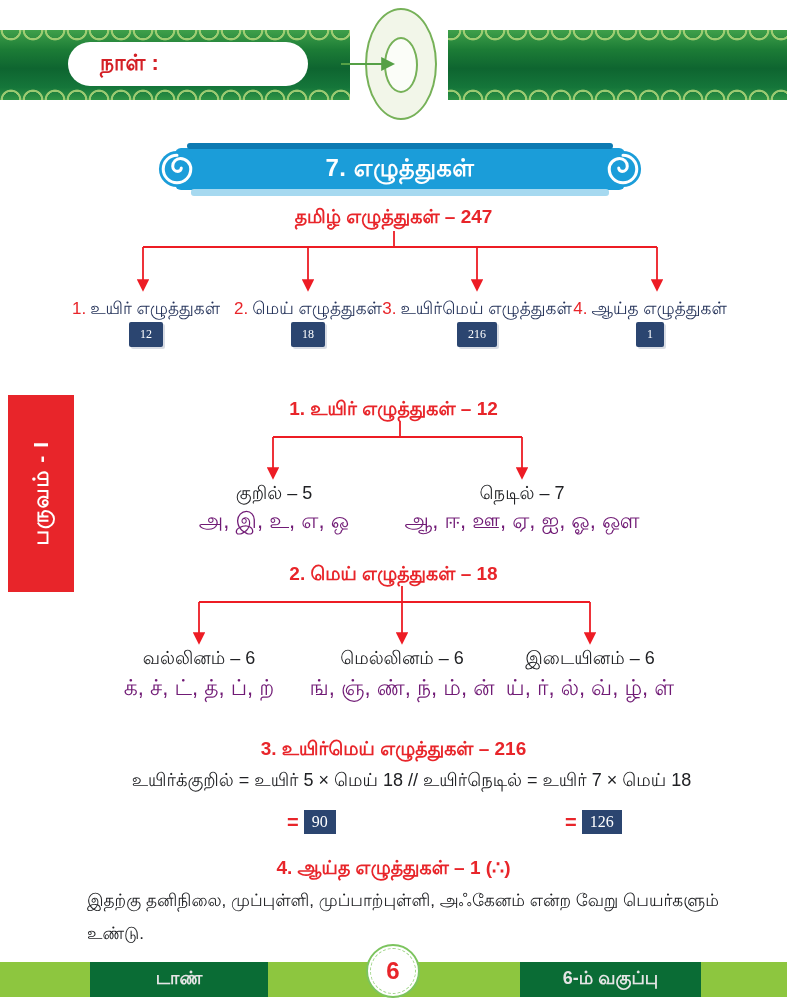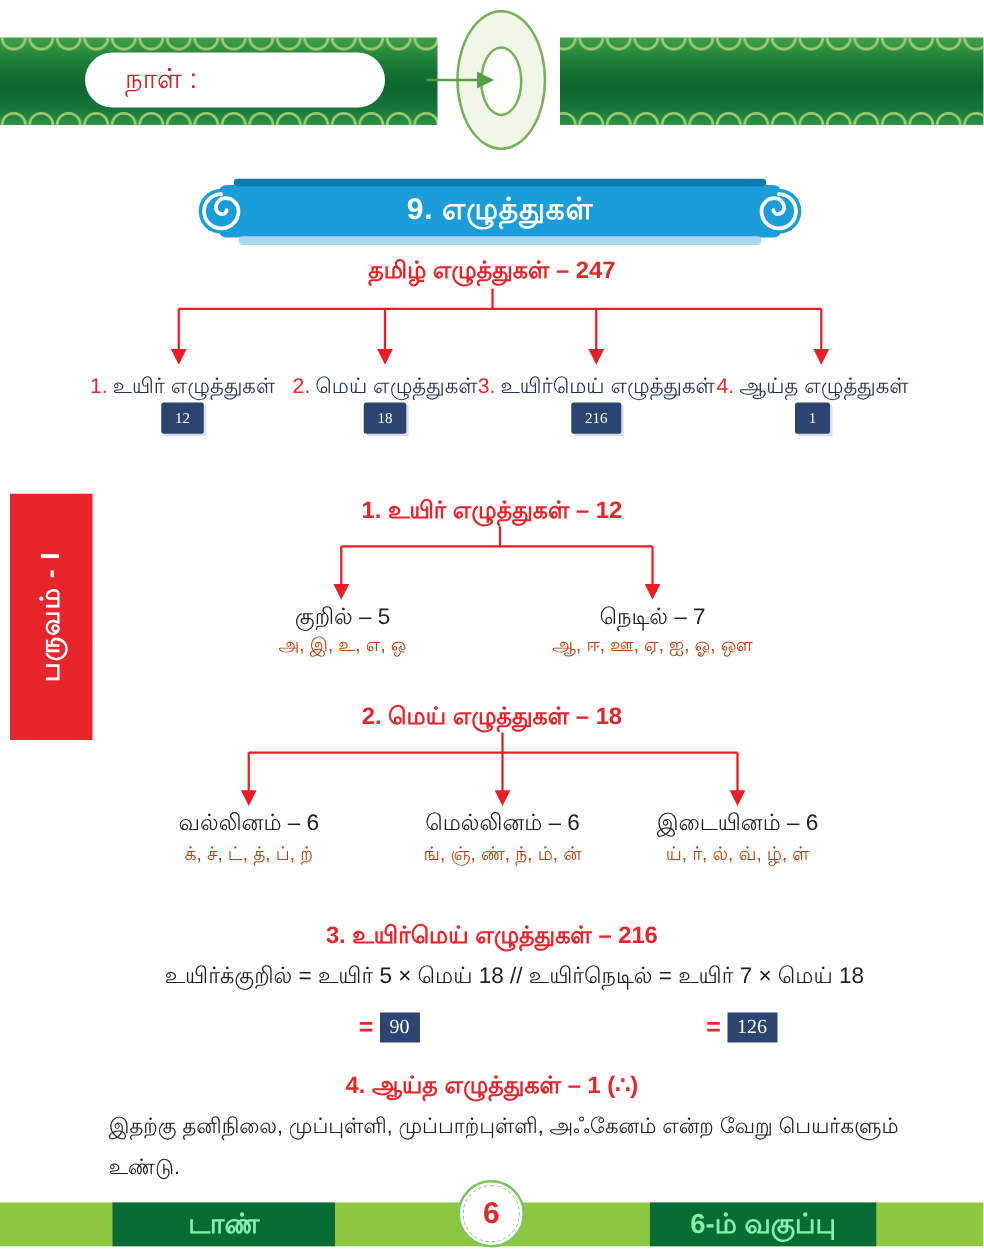--- a/index.html
+++ b/index.html
@@ -20,21 +20,21 @@
     background-size:22px 100%, 22px 100%, 100% 100%;
     background-repeat:repeat-x, repeat-x, no-repeat;
   }
   .band-gap { position:absolute; left:350px; top:26px; width:98px; height:78px; background:#ffffff; }
 
   .date-box {
     position:absolute; left:68px; top:42px; width:240px; height:44px;
     background:#ffffff; border-radius:22px;
     display:flex; align-items:center; padding-left:32px;
   }
-  .date-box span { color:#d42026; font-weight:normal; font-size:22px; }
+  .date-box span { color:#d42026; font-weight:bold; font-size:22px; }
 
   .target-outer {
     position:absolute; left:365px; top:8px; width:72px; height:112px;
     border:2px solid #76b158; border-radius:50%; background:#f2f6e9;
   }
   .target-inner {
     position:absolute; left:384px; top:37px; width:34px; height:56px;
     border:2px solid #76b158; border-radius:50%; background:#fbfdf8;
   }
 
@@ -67,21 +67,21 @@
   .tree-label .num { color:#e8252a; margin-right:4px; }
   .count-box {
     position:absolute; transform:translateX(-50%);
     background:#2b4570; color:#ffffff; font-family:"Liberation Serif", serif;
     font-size:12px; padding:5px 11px; border-radius:2px;
     box-shadow:2px 2px 0 rgba(43,69,112,.18);
   }
   .branch-title { position:absolute; transform:translateX(-50%); white-space:nowrap;
     font-size:18px; color:#202124; }
   .branch-letters { position:absolute; transform:translateX(-50%); white-space:nowrap;
-    font-size:15px; color:#c2410c; }
+    font-size:22px; color:#701a75; }
 
   .formula { position:absolute; left:0; width:787px; text-align:center;
     font-size:18px; color:#202124;margin-left:18px; }
   .result { position:absolute; display:flex; align-items:center; }
   .result .eq { color:#e8252a; font-weight:bold; font-size:20px; margin-right:5px; }
   .result .val { background:#2b4570; color:#ffffff; font-family:"Liberation Serif", serif;
     font-size:16px; padding:3px 8px; }
 
   .para { position:absolute; left:87px; width:640px; font-size:17px;
     color:#202124; line-height:33px; white-space:nowrap; }
@@ -93,21 +93,21 @@
   }
   .side-tab span {
     writing-mode:vertical-rl; transform:rotate(180deg);
     color:#ffffff; font-weight:bold; font-size:21px; letter-spacing:1px;
   }
 
   
   .footer-band { position:absolute; left:0; top:962px; width:787px; height:35px; background:#8dc63f; }
   .footer-box {
     position:absolute; top:962px; height:35px; background:#0a6c35;
-    color:#86efac; font-weight:bold; font-size:22px;
+    color:#e5e5e5; font-weight:bold; font-size:18px;
     display:flex; align-items:center; justify-content:center;
   }
   .footer-box.left { left:90px; width:178px; }
   .footer-box.right { left:520px; width:181px; }
   .page-circle {
     position:absolute; left:366px; top:944px; width:54px; height:54px;
     background:#ffffff; border:2px solid #7cc45e; border-radius:50%;
     display:flex; align-items:center; justify-content:center;
   }
   .page-circle::before {
@@ -130,21 +130,21 @@
   </div>
 
   <div class="target-outer"></div>
   <div class="target-inner"></div>
 
   <div class="banner">
     <svg class="swirl left" viewBox="0 0 40 40">
       <circle cx="20" cy="20" r="19" fill="#1b9dd9"></circle>
       <path d="M20 5.5 A14.5 14.5 0 1 0 34.5 20 A11 11 0 0 0 23.5 9 A8 8 0 0 0 15.5 17 A5.5 5.5 0 0 0 21 22.5 A3.5 3.5 0 0 0 24.5 19" fill="none" stroke="#ffffff" stroke-width="3.2" stroke-linecap="round"></path>
     </svg>
-    <span class="title">9. எழுத்துகள்</span>
+    <span class="title">7. எழுத்துகள்</span>
     <svg class="swirl right" viewBox="0 0 40 40">
       <circle cx="20" cy="20" r="19" fill="#1b9dd9"></circle>
       <path d="M20 5.5 A14.5 14.5 0 1 0 34.5 20 A11 11 0 0 0 23.5 9 A8 8 0 0 0 15.5 17 A5.5 5.5 0 0 0 21 22.5 A3.5 3.5 0 0 0 24.5 19" fill="none" stroke="#ffffff" stroke-width="3.2" stroke-linecap="round"></path>
     </svg>
   </div>
 
   <svg class="overlay">
     <defs>
       <marker id="arrR" viewBox="0 0 10 10" refX="7" refY="5" markerWidth="7" markerHeight="7" orient="auto">
         <path d="M0 0 L10 5 L0 10 z" fill="#ed1c24"></path>

